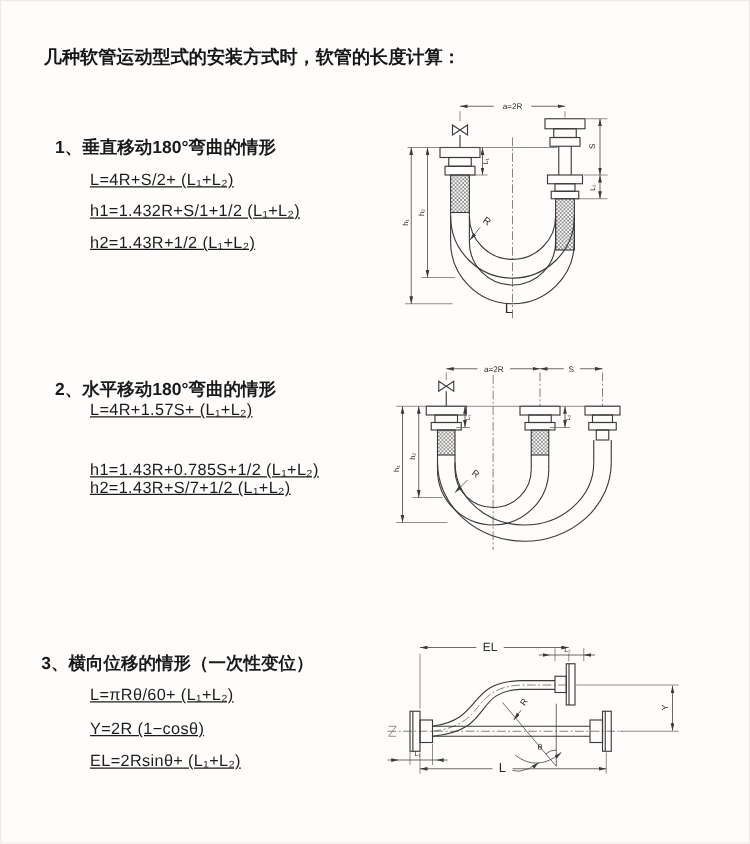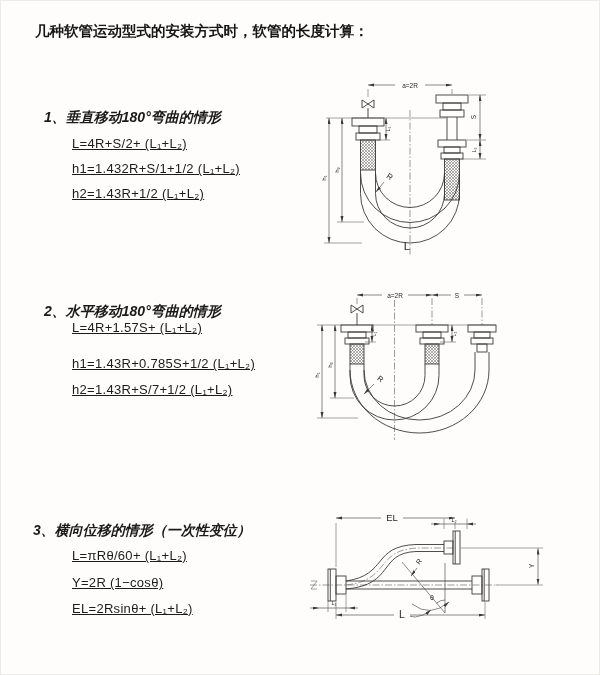--- a/index.html
+++ b/index.html
@@ -9,27 +9,27 @@
     font-family:"Liberation Sans","DejaVu Sans",sans-serif;
     color:#1c1c1c;
     position:relative;
     overflow:hidden;
   }
   .page{
     position:absolute;left:0;top:0;width:598px;height:673px;
     border:1px solid #edebe8;
   }
   .title{
-    position:absolute;left:35px;top:22px;
+    position:absolute;left:35px;top:36px;
     font-size:14.5px;font-weight:bold;color:#161616;
     white-space:nowrap;
   }
   .sec-heading{
     position:absolute;
-    font-size:14px;font-weight:bold;color:#1a1a1a;white-space:nowrap;font-style:italic;
+    font-size:14px;font-weight:bold;color:#1a1a1a;white-space:nowrap;
   }
   .formula{
     position:absolute;left:72px;
     font-size:13px;color:#1c1c1c;letter-spacing:.3px;white-space:nowrap;text-decoration:underline;
   }
   svg{position:absolute;overflow:visible;}
   svg text{
     font-family:"Liberation Sans","DejaVu Sans",sans-serif;
     fill:#2b2b2b;
   }
@@ -49,21 +49,21 @@
 <div>
   <div class="sec-heading" style="left:44px;top:109px">1、垂直移动180°弯曲的情形</div>
   <div class="formula" style="top:136px">L=4R+S/2+ (L₁+L₂)</div>
   <div class="formula" style="top:161px">h1=1.432R+S/1+1/2 (L₁+L₂)</div>
   <div class="formula" style="top:186px">h2=1.43R+1/2 (L₁+L₂)</div>
 </div>
 
 <div>
   <div class="sec-heading" style="left:44px;top:303px">2、水平移动180°弯曲的情形</div>
   <div class="formula" style="top:320px">L=4R+1.57S+ (L₁+L₂)</div>
-  <div class="formula" style="top:356px">h1=1.43R+0.785S+1/2 (L₁+L₂)</div>
+  <div class="formula" style="top:368px">h1=1.43R+0.785S+1/2 (L₁+L₂)</div>
   <div class="formula" style="top:382px">h2=1.43R+S/7+1/2 (L₁+L₂)</div>
 </div>
 
 <div>
   <div class="sec-heading" style="left:33px;top:522px">3、横向位移的情形（一次性变位）</div>
   <div class="formula" style="top:548px">L=πRθ/60+ (L₁+L₂)</div>
   <div class="formula" style="top:575px">Y=2R (1−cosθ)</div>
   <div class="formula" style="top:601px">EL=2Rsinθ+ (L₁+L₂)</div>
 </div>
 

